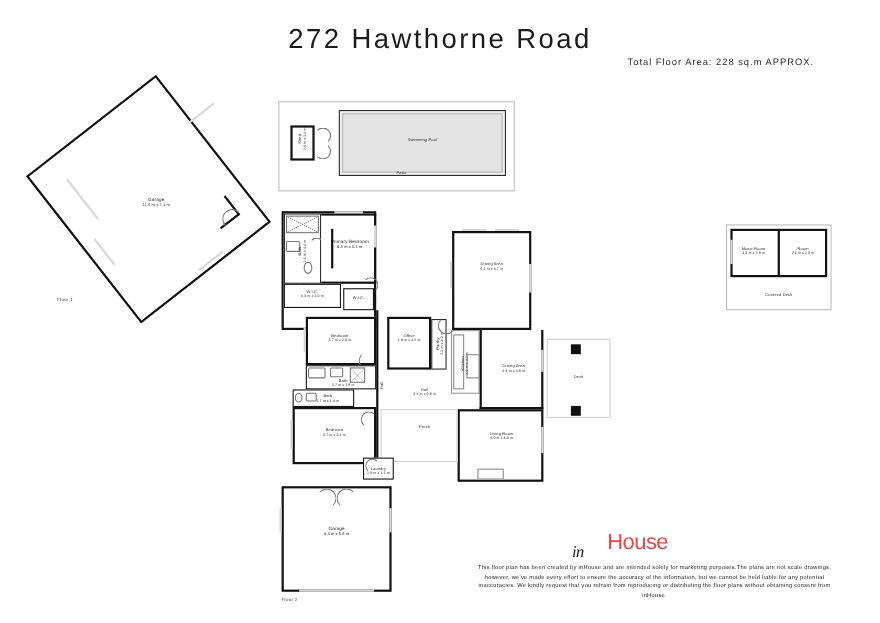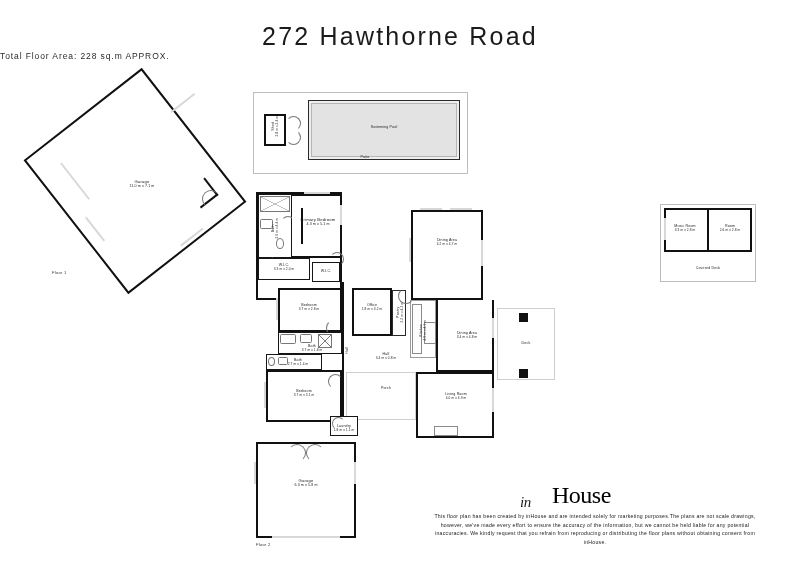--- a/index.html
+++ b/index.html
@@ -26,21 +26,21 @@
     font-size: 25px;
     letter-spacing: 2.2px;
     font-weight: 400;
     color: #1b1b1b;
   }
   #plan-subtitle {
     position: absolute;
     top: 51px;
     left: 0;
     width: 740px;
-    text-align: left;
+    text-align: right;
     font-size: 8.5px;
     letter-spacing: 0.9px;
     color: #2a2a2a;
   }
 
   
   .room {
     position: absolute;
     box-sizing: border-box;
     background: #ffffff;
@@ -157,23 +157,23 @@
     font-size: 15px;
     font-style: italic;
     font-family: "Liberation Serif", serif;
     color: #1a1a1a;
     letter-spacing: -0.5px;
   }
   #brand-house {
     position: absolute;
     left: 32px;
     top: 0px;
-    font-size: 24px;
-    font-family: Liberation Serif, serif;
-    color: #000000;
+    font-size: 20px;
+    font-family: Liberation Sans, sans-serif;
+    color: #ef4444;
     letter-spacing: -0.5px;
   }
   #disclaimer {
     position: absolute;
     left: 430px;
     top: 512px;
     width: 330px;
     text-align: center;
     font-size: 5.2px;
     line-height: 1.65;

